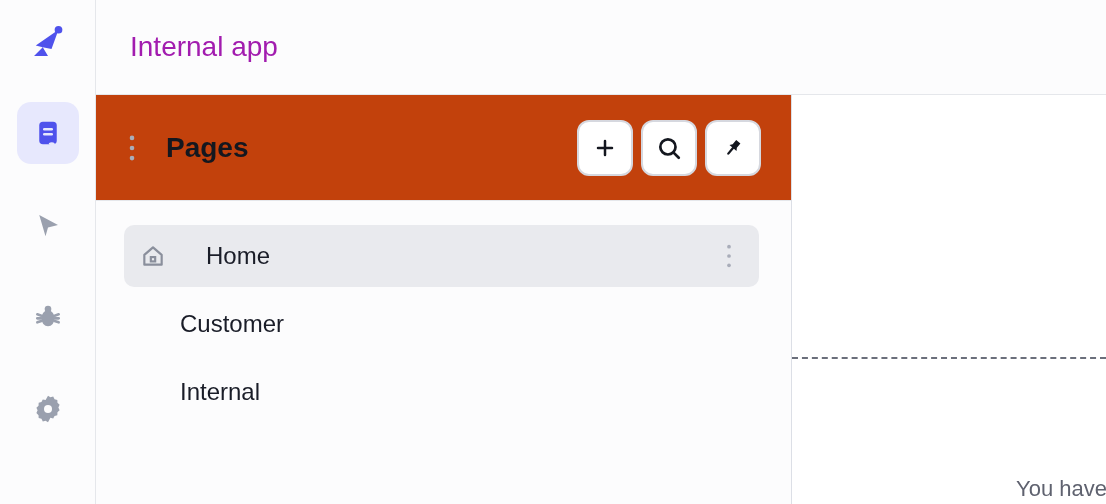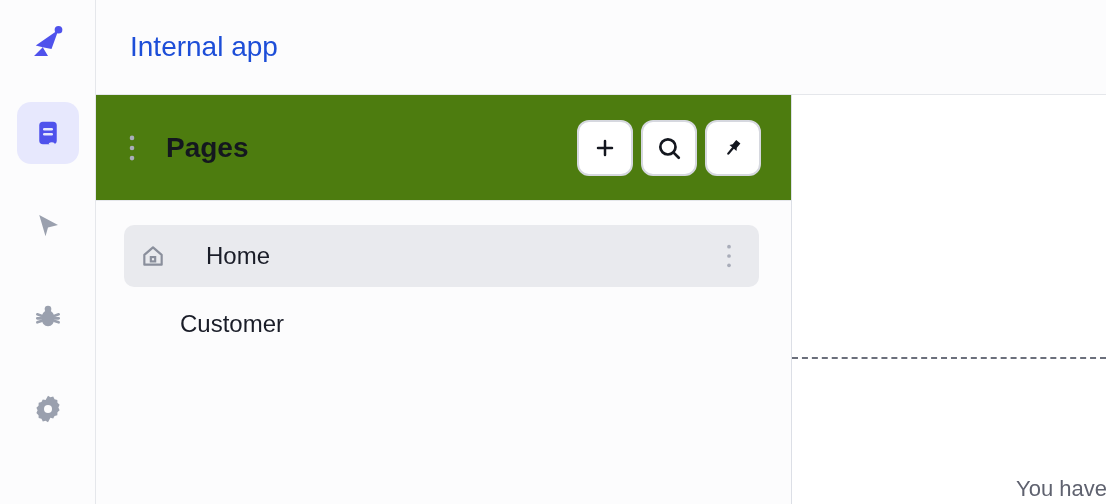--- a/index.html
+++ b/index.html
@@ -40,34 +40,34 @@
 
   
   .main { flex: 1; display: flex; flex-direction: column; }
 
   .topbar {
     height: 95px;
     border-bottom: 1px solid #e5e7eb;
     display: flex; align-items: center;
     padding: 0 34px;
   }
-  .topbar-title { font-size: 28px; font-weight: 500; color: #1d4ed8; }
+  .topbar-title { font-size: 28px; font-weight: 500; color: #a21caf; }
 
   .content-row { flex: 1; display: flex; }
 
   
   .pages-panel {
     width: 696px;
     flex: none;
     border-right: 1px solid #dcdfe6;
     background: #fcfcfd;
   }
   .pages-header {
     height: 106px;
-    background: #4d7c0f;
+    background: #c2410c;
     border-bottom: 1px solid #e5e7eb;
     display: flex; align-items: center;
     padding: 0 30px 0 24px;
   }
   .grip {
     width: 24px; height: 40px;
     display: flex; align-items: center; justify-content: center;
     margin-right: 22px;
     cursor: grab;
   }
@@ -229,20 +229,23 @@
                 <circle cx="3" cy="9" r="1.4" fill="#a9adb9"></circle>
                 <circle cx="3" cy="16" r="1.4" fill="#a9adb9"></circle>
               </svg>
             </div>
           </div>
 
           <div class="page-item">
             <div class="page-label page-no-icon">Customer</div>
           </div>
 
+          <div class="page-item">
+            <div class="page-label page-no-icon">Internal</div>
+          </div>
         </div>
       </div>
 
       <div class="canvas">
         <div class="dashed"></div>
         <div class="hint">You haven't added</div>
       </div>
 
     </div>
   </div>

